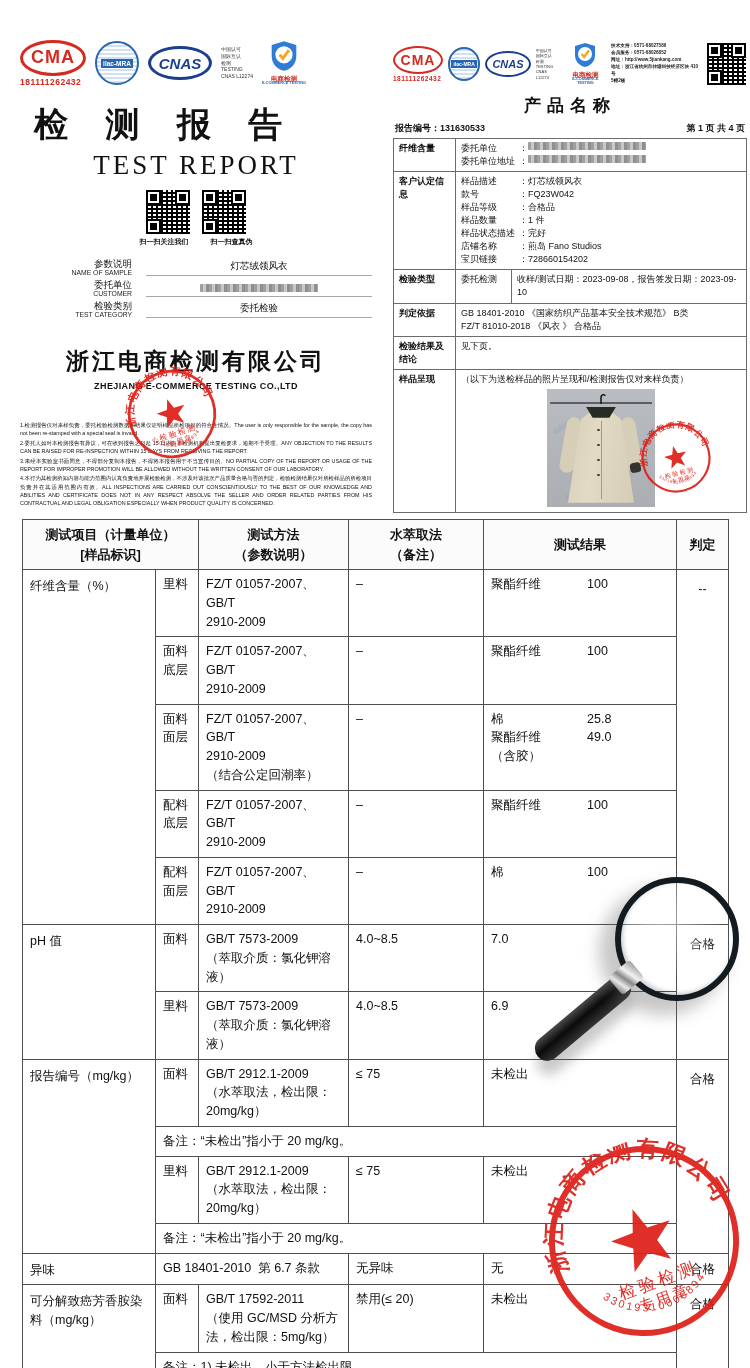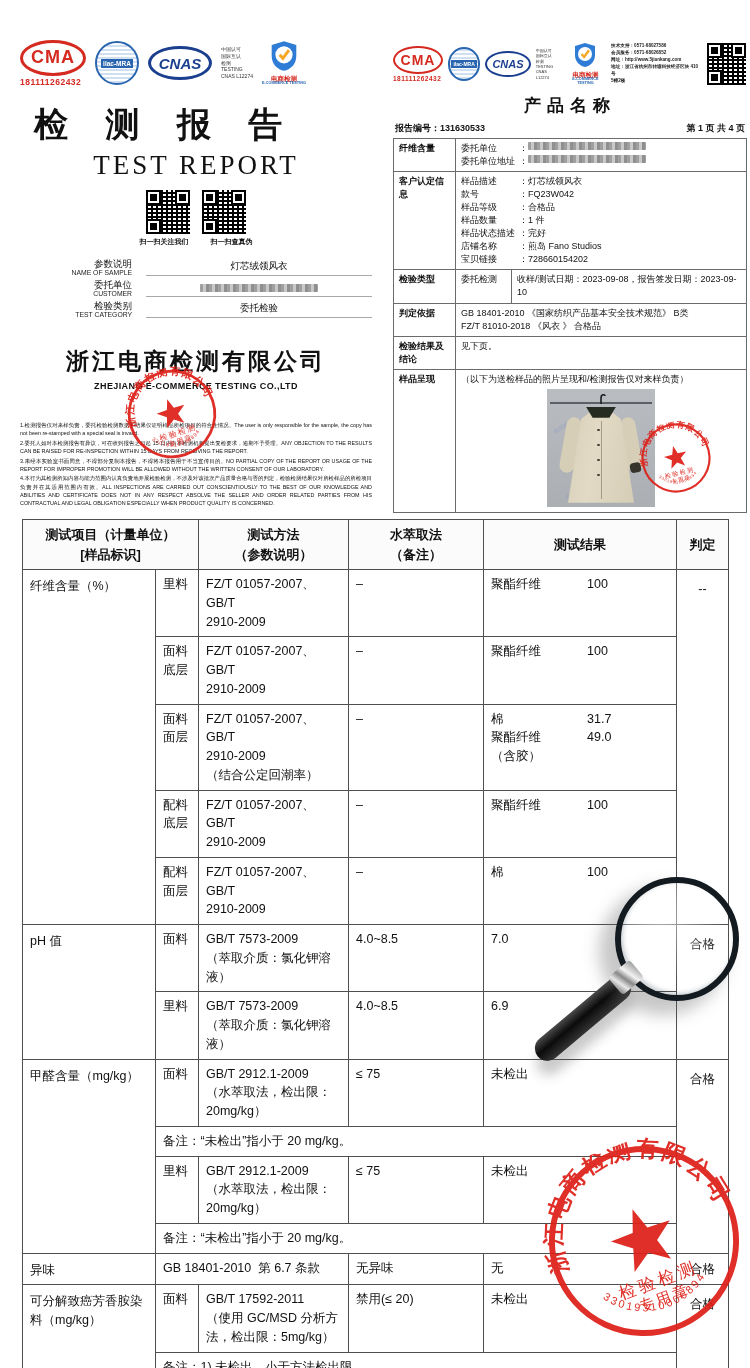--- a/index.html
+++ b/index.html
@@ -458,21 +458,21 @@
     <tr class="r64">
       <td class="part">面料
 面层</td>
       <td class="method">FZ/T 01057-2007、GB/T
 2910-2009
 （结合公定回潮率）</td>
       <td>–</td>
       <td>
         <div class="pair">
               <span class="pn">棉</span>
-              <span>31.7</span>
+              <span>25.8</span>
             </div>
         <div class="pair">
               <span class="pn">聚酯纤维</span>
               <span>49.0</span>
             </div>
         <div class="pair">
               <span class="pn">（含胶）</span>
               <span></span>
             </div>
       </td>
@@ -517,21 +517,21 @@
     <tr class="r58">
       <td class="part">里料</td>
       <td class="method">GB/T 7573-2009
 （萃取介质：氯化钾溶
 液）</td>
       <td>4.0~8.5</td>
       <td>6.9</td>
     </tr>
 
     <tr class="r64">
-      <td class="item" rowspan="4">甲醛含量（mg/kg）</td>
+      <td class="item" rowspan="4">报告编号（mg/kg）</td>
       <td class="part">面料</td>
       <td class="method">GB/T 2912.1-2009
 （水萃取法，检出限：
 20mg/kg）</td>
       <td>≤ 75</td>
       <td>未检出</td>
       <td class="verdict" rowspan="4">合格</td>
     </tr>
     <tr class="r26">
       <td colspan="4">备注：“未检出”指小于 20 mg/kg。</td>

